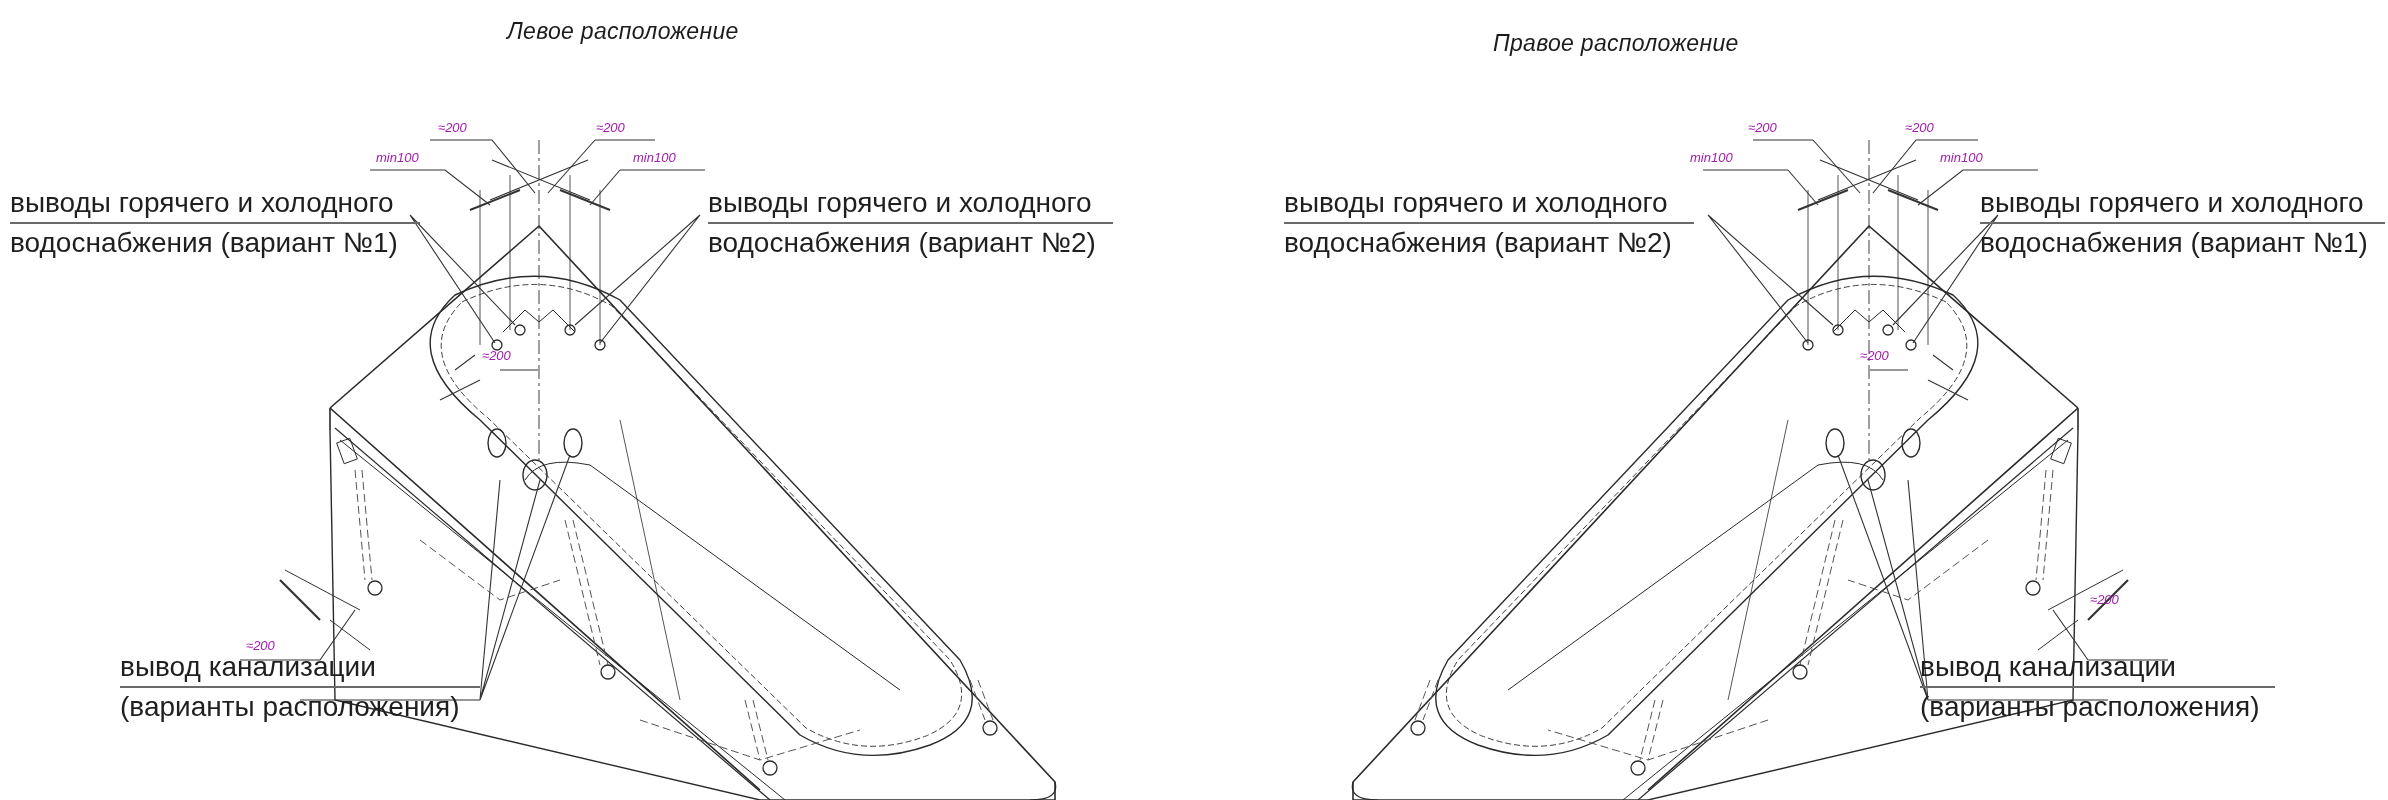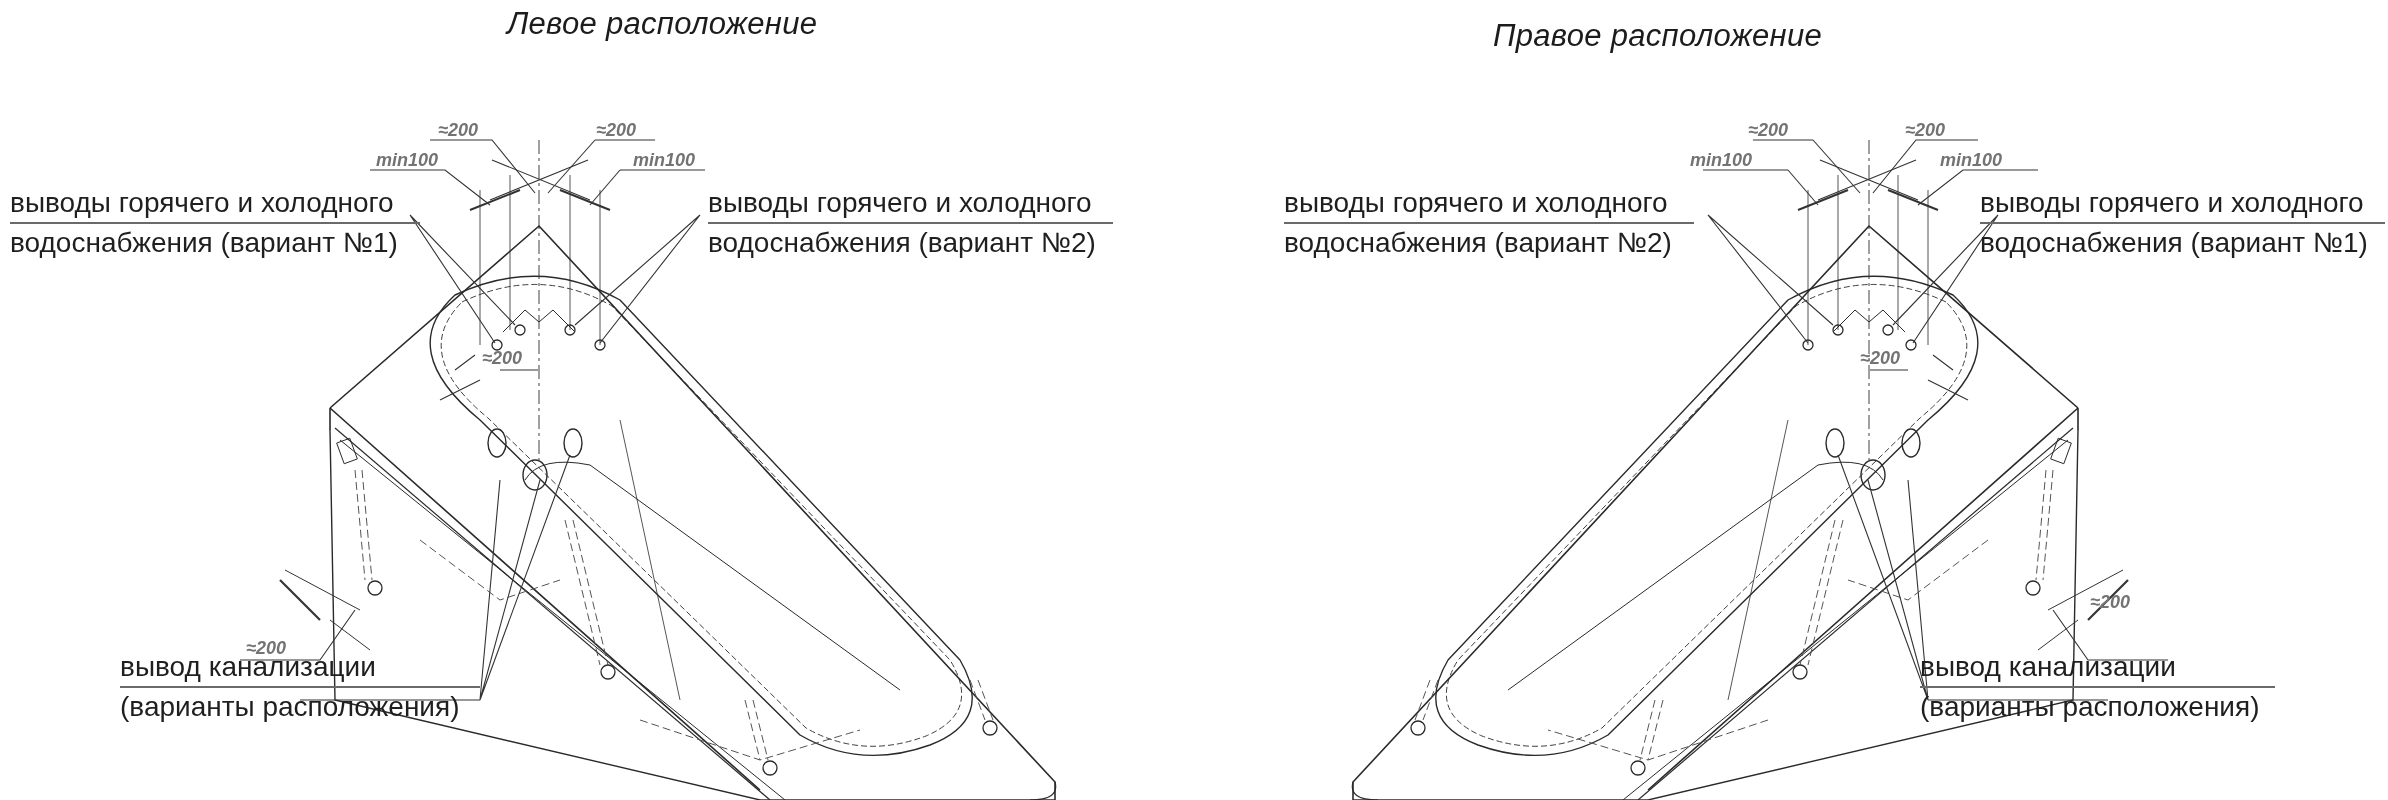--- a/index.html
+++ b/index.html
@@ -1,22 +1,22 @@
 <!DOCTYPE html>
 <html><head>
 <meta charset="utf-8">
 <style>
   html, body { margin: 0; padding: 0; background: #ffffff; }
   body { width: 2388px; height: 800px; position: relative; overflow: hidden;
          font-family: "Liberation Sans", "DejaVu Sans", sans-serif; color: #1a1a1a; }
-  .title { position: absolute; top: 6px; font-style: italic; font-size: 31px;
+  .title { position: absolute; top: 18px; font-style: italic; font-size: 23px;
            letter-spacing: 0.3px; color: #1c1c1c; white-space: nowrap; }
   .label { position: absolute; font-size: 28px; line-height: 30px; color: #1f1f1f; white-space: nowrap; }
   .label .line2 { display: block; border-top: 2px solid #6a6a6a; padding-top: 4px; margin-top: 4px; }
-  .dim { position: absolute; font-style: italic; font-size: 18px; color: #737373; white-space: nowrap; font-weight: bold; }
+  .dim { position: absolute; font-style: italic; font-size: 13px; color: #a21caf; white-space: nowrap; }
   svg.drawing { position: absolute; left: 0; top: 0; }
   svg.drawing * { vector-effect: non-scaling-stroke; }
 </style>
 </head>
 <body>
 
 <div class="title" style="left:507px;">Левое расположение</div>
 <div class="title" style="left:1493px;margin-top:12px;">Правое расположение</div>
 
 <svg class="drawing" width="1194" height="800" viewBox="0 0 1194 800">

